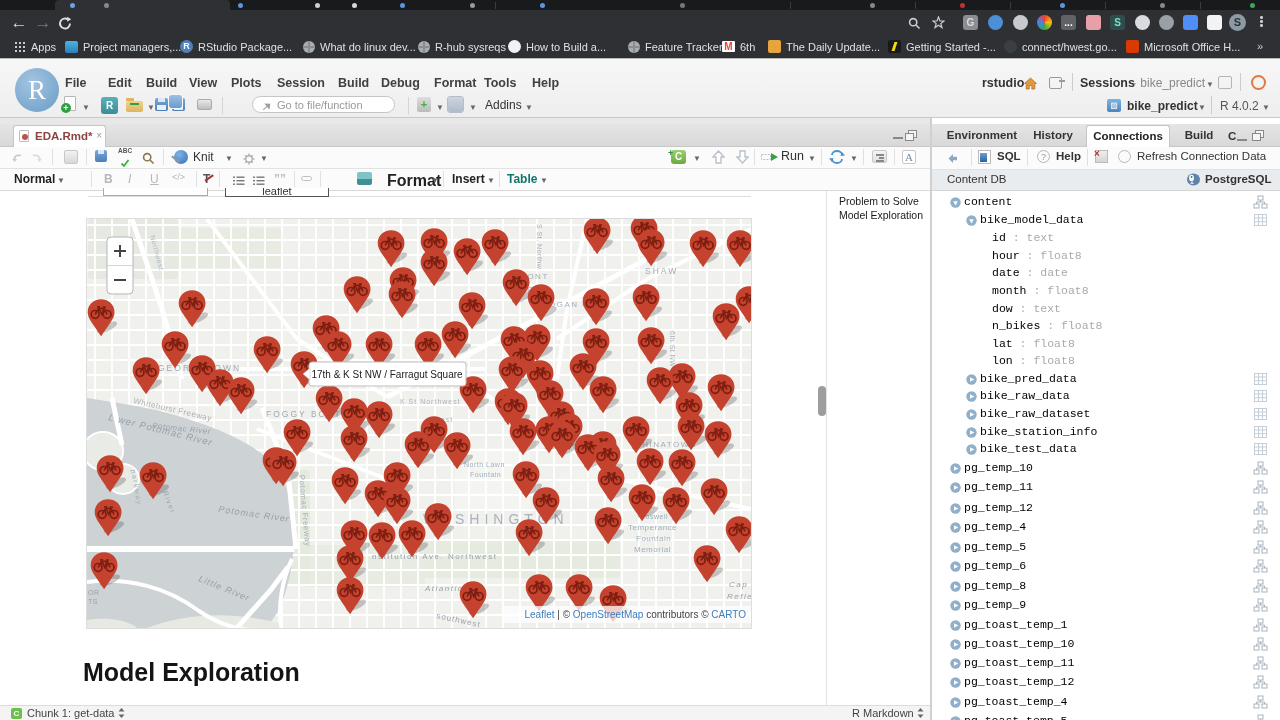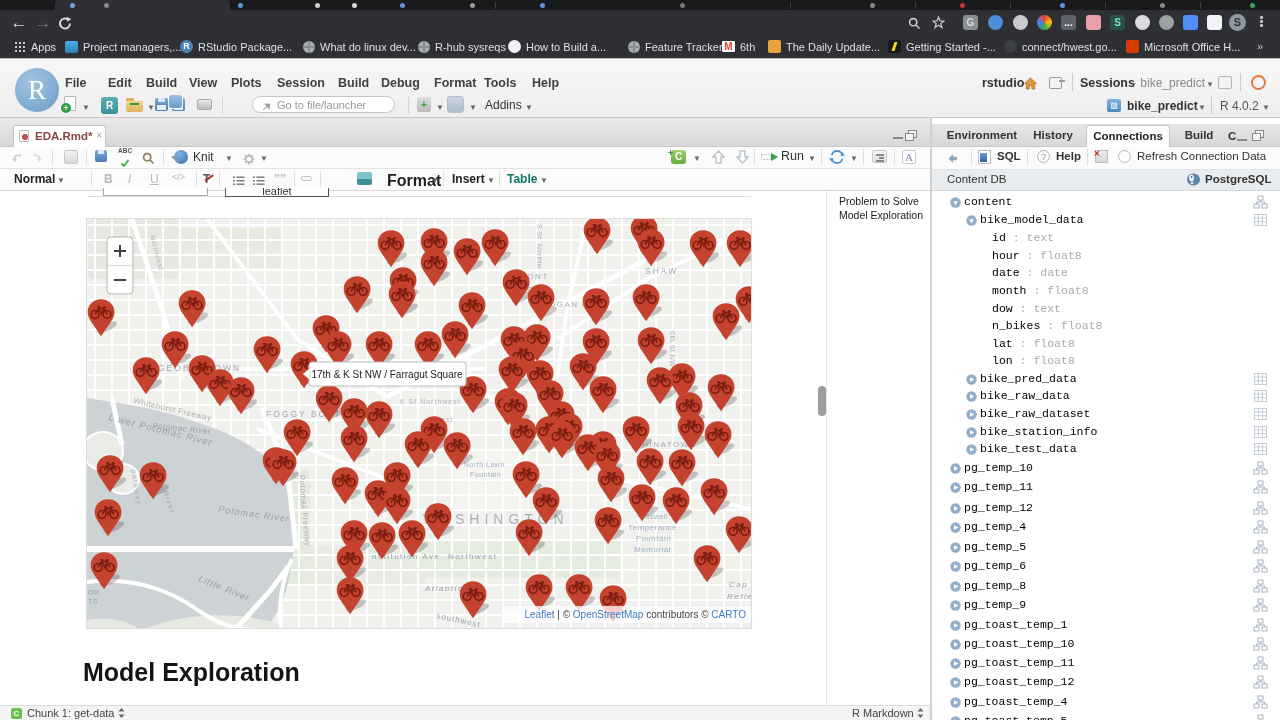--- a/index.html
+++ b/index.html
@@ -149,21 +149,21 @@
     </div>
     <div style="position:absolute;left:172px;top:39px;width:13px;height:13px;background:linear-gradient(#7aa8d8,#4a7fb8);border-radius:2px">
       <div style="position:absolute;left:3px;top:0;width:7px;height:4px;background:#dce8f4"></div>
       <div style="position:absolute;left:2px;bottom:1px;width:9px;height:5px;background:#e8eef6"></div>
     </div>
     <div style="position:absolute;left:169px;top:36px;width:13px;height:13px;background:linear-gradient(#9cc0e4,#6a9bcc);border-radius:2px;outline:1px solid #f8f8f8"></div>
     <div style="position:absolute;left:197px;top:40px;width:15px;height:11px;background:linear-gradient(#e8e8e8,#bdbdbd);border:1px solid #aaa;border-radius:2px"></div>
     <div style="position:absolute;left:222px;top:38px;width:1px;height:17px;background:#d5d5d5"></div>
     <div style="position:absolute;left:252px;top:37px;width:143px;height:17px;background:#fff;border:1px solid #c5c5c5;border-radius:9px;color:#999;font-size:11px;line-height:16px"><span style="display:inline-block;margin-left:8px;vertical-align:-2px"><svg width="11" height="11" viewBox="0 0 11 11" style="">
           <path d="M1 6.5 L6 6.5 L6 3 L10.5 7 L6 11 L6 7.5 L1 7.5 Z" fill="#9aa0a6" transform="rotate(-40 5.5 7)"></path>
-        </svg></span><span style="margin-left:5px">Go to file/launcher</span></div>
+        </svg></span><span style="margin-left:5px">Go to file/function</span></div>
     <div style="position:absolute;left:408px;top:38px;width:1px;height:17px;background:#d5d5d5"></div>
     <div style="position:absolute;left:417px;top:38px;width:14px;height:15px;background:linear-gradient(#ddd,#bbb);border-radius:2px;color:#3bb143;font-size:11px;font-weight:bold;text-align:center;line-height:15px">+</div>
     <div style="position:absolute;left:436px;top:44px;color:#666;font-size:8px">▼</div>
     <div style="position:absolute;left:448px;top:38px;width:15px;height:15px;background:linear-gradient(#cdd6e0,#aebbc8);border-radius:2px;outline:1px solid #b5bec8"></div>
     <div style="position:absolute;left:469px;top:44px;color:#666;font-size:8px">▼</div>
     <div style="position:absolute;left:485px;top:39px;font-size:12px;color:#333">Addins</div>
     <div style="position:absolute;left:525px;top:44px;color:#666;font-size:8px">▼</div>
     <div style="position:absolute;left:982px;top:17px;font-size:12.5px;font-weight:bold;color:#333">rstudio</div>
     <div style="position:absolute;left:1024px;top:17px"><svg width="13" height="13" viewBox="0 0 13 13" style="">
         <path d="M6.5 1 L12.5 6.5 L10.8 6.5 L10.8 12 L7.8 12 L7.8 8.5 L5.2 8.5 L5.2 12 L2.2 12 L2.2 6.5 L0.5 6.5 Z" fill="#e0993f" stroke="#a86a20" stroke-width="0.7"></path>

